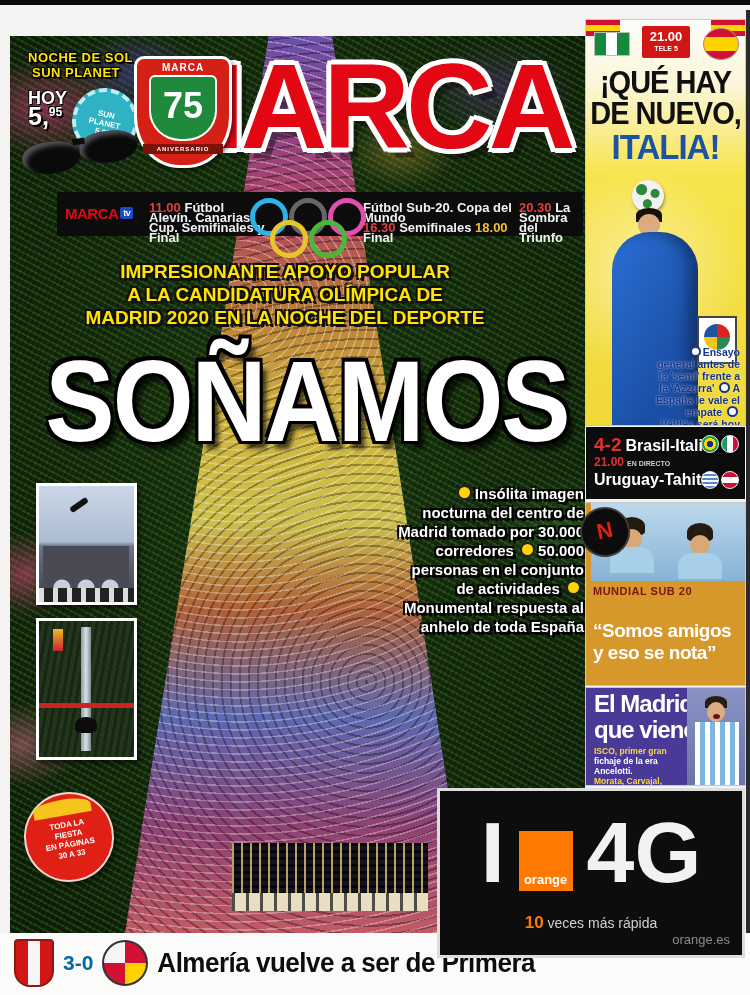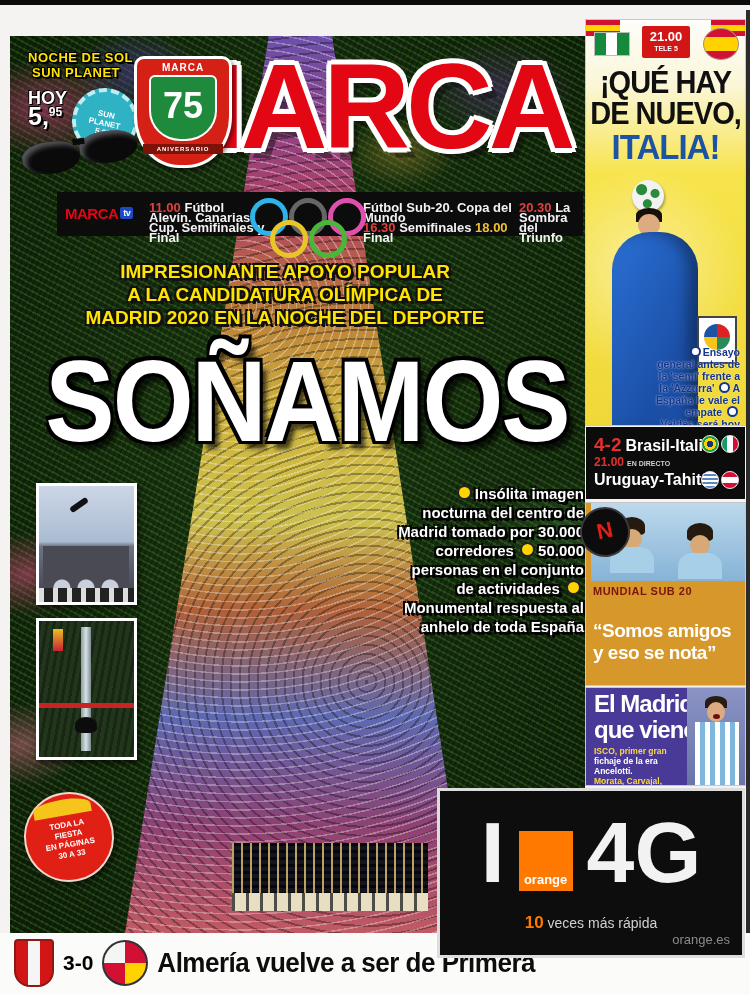--- a/index.html
+++ b/index.html
@@ -167,21 +167,21 @@
   #ad-square{width:54px;height:60px;background:#ff7900;position:relative;margin-bottom:4px;}
   #ad-square .brand{position:absolute;left:0;bottom:4px;width:100%;text-align:center;color:#fff;font-weight:bold;font-size:13px;}
   #ad-tagline{position:absolute;left:0;top:122px;width:100%;text-align:center;font-size:14px;color:#d0d0d0;}
   #ad-tagline .num{color:#ff7900;font-weight:bold;font-size:17px;}
   #ad-footer{position:absolute;right:12px;bottom:8px;color:#8a8a8a;font-size:13px;}
   
   #bottom-strip{left:0;top:933px;width:750px;height:62px;background:#fbfbfa;}
   #bs-row{position:absolute;left:14px;top:6px;display:flex;align-items:center;gap:9px;}
   #crest-almeria{width:36px;height:44px;border:2px solid #8a1a12;border-radius:4px 4px 16px 16px;
     background:linear-gradient(90deg,#d21616 0 12px,#f5f5f5 12px 24px,#d21616 24px);}
-  #bs-score{color:#000000;font-weight:bold;font-size:21px;}
+  #bs-score{color:#0369a1;font-weight:bold;font-size:21px;}
   #crest-girona{width:42px;height:42px;border-radius:50%;border:2px solid #333;
     background:conic-gradient(#d21034 0 25%,#ffd200 25% 50%,#d21034 50% 75%,#f5f5f5 75%);}
   #bs-headline{color:#0d0d0d;font-weight:bold;font-size:26px;letter-spacing:-.5px;transform:scaleY(1.05);}
 </style>
 </head>
 <body>
 
 <div id="page">
 
   <div class="abs" id="top-edge"></div>

